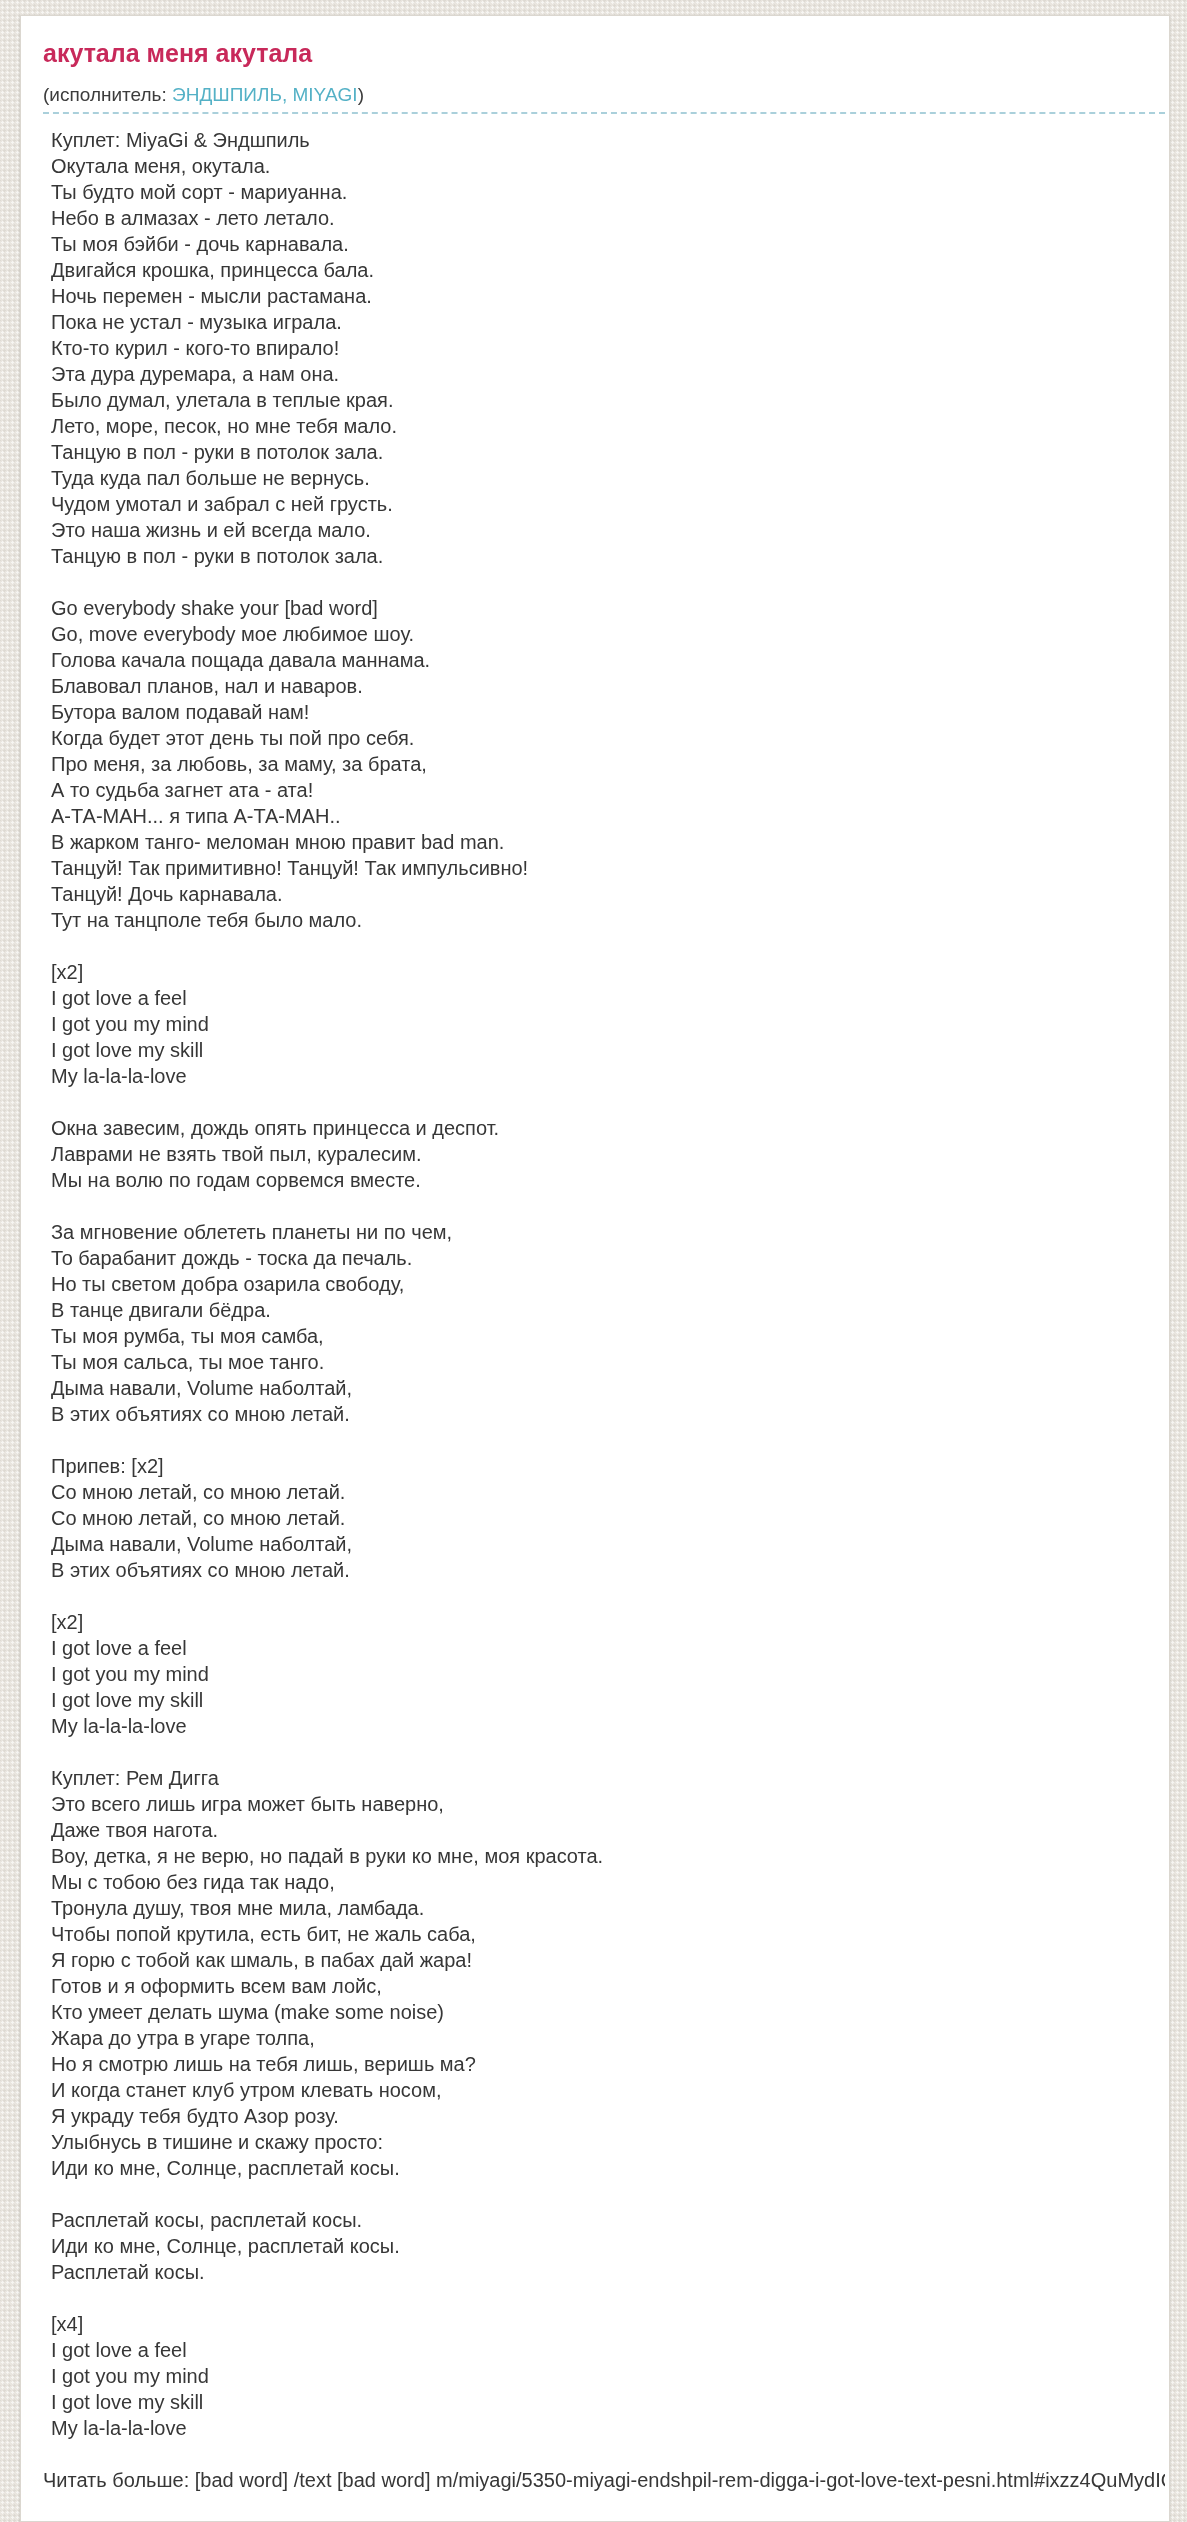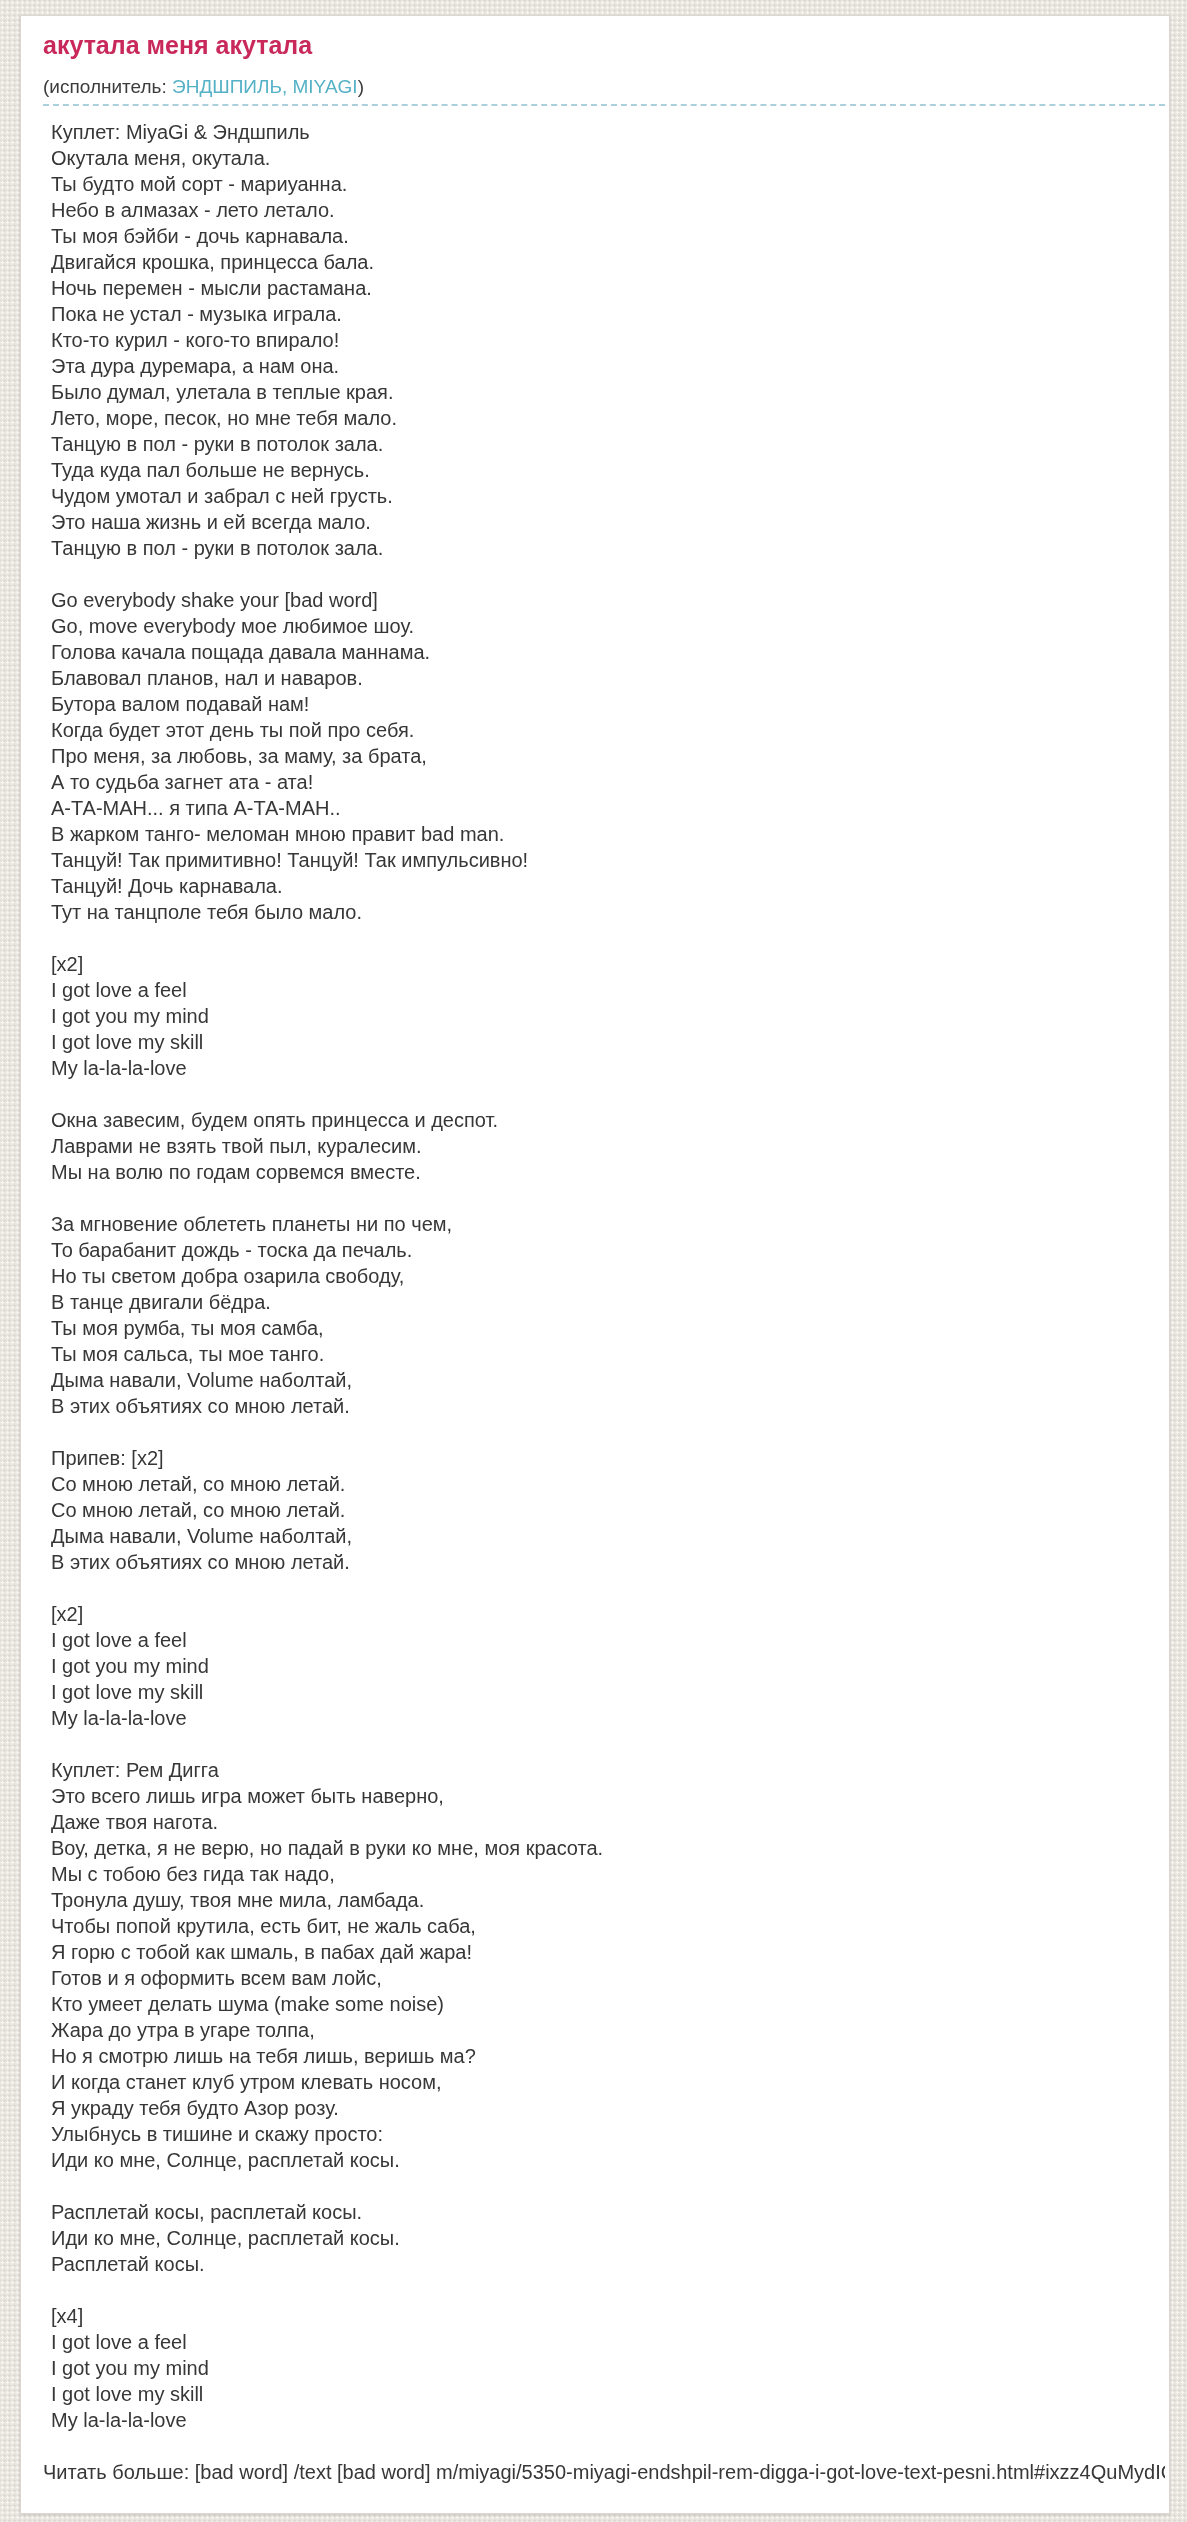--- a/index.html
+++ b/index.html
@@ -18,21 +18,21 @@
     background-position: 0 0, 2px 3px;
     overflow: hidden;
   }
   .card {
     box-sizing: border-box;
     margin: 15px 17px 0 20px;
     min-height: 2483px;
     background: #ffffff;
     border: 1px solid #dbd7d0;
     box-shadow: 0 1px 3px rgba(0,0,0,0.12);
-    padding: 16px 4px 28px 22px;
+    padding: 24px 4px 28px 22px;
     overflow: hidden;
   }
   .song-header {
     border-bottom: 2px dashed #aad0db;
     padding-bottom: 7px;
   }
   h1.song-title {
     margin: 0;
     font-size: 25px;
     line-height: 27px;
@@ -108,21 +108,21 @@
 А-ТА-МАН... я типа А-ТА-МАН..
 В жарком танго- меломан мною правит bad man.
 Танцуй! Так примитивно! Танцуй! Так импульсивно!
 Танцуй! Дочь карнавала.
 Тут на танцполе тебя было мало.</p>
     <p class="stanza">[x2]
 I got love a feel
 I got you my mind
 I got love my skill
 My la-la-la-love</p>
-    <p class="stanza">Окна завесим, будем опять принцесса и деспот.
+    <p class="stanza">Окна завесим, дождь опять принцесса и деспот.
 Лаврами не взять твой пыл, куралесим.
 Мы на волю по годам сорвемся вместе.</p>
     <p class="stanza">За мгновение облететь планеты ни по чем,
 То барабанит дождь - тоска да печаль.
 Но ты светом добра озарила свободу,
 В танце двигали бёдра.
 Ты моя румба, ты моя самба,
 Ты моя сальса, ты мое танго.
 Дыма навали, Volume наболтай,
 В этих объятиях со мною летай.</p>

